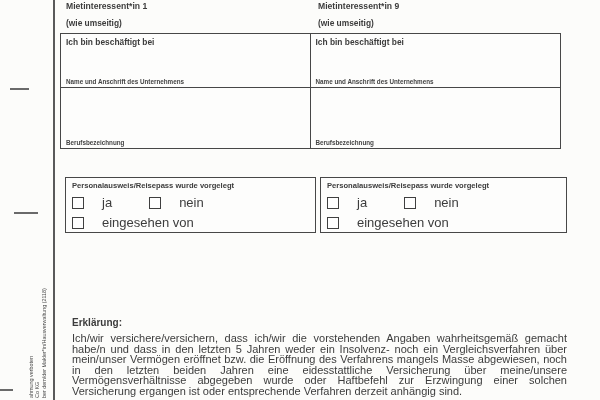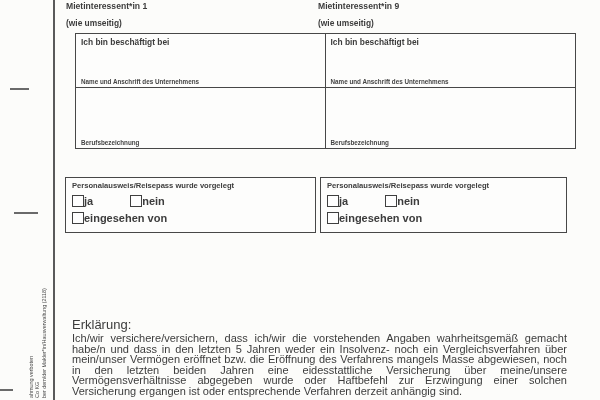--- a/index.html
+++ b/index.html
@@ -25,45 +25,45 @@
     transform:rotate(-90deg);transform-origin:0 0;
     font-size:5.4px;line-height:6.3px;color:#4a4a4a;white-space:nowrap;
   }
   
   .col-head{position:absolute;top:1px;}
   .col-head.c1{left:66px;} .col-head.c2{left:318px;}
   .col-title{font-size:8.6px;font-weight:bold;}
   .col-sub{font-size:8.4px;font-weight:bold;margin-top:7px;}
   
   .emp-grid{
-    position:absolute;left:75px;top:33px;width:501px;height:116px;
+    position:absolute;left:60px;top:33px;width:501px;height:116px;
     border:1.7px solid #474747;box-sizing:border-box;
     display:grid;grid-template-columns:1fr 1fr;grid-template-rows:54px 1fr;
     background:#fdfdfc;
   }
   .cell{position:relative;padding:3px 5px;box-sizing:border-box;}
   .cell.bR{border-right:1.3px solid #474747;}
   .cell.bB{border-bottom:1.3px solid #474747;}
   .emp-label{font-size:8.4px;font-weight:bold;}
   .caption{position:absolute;left:5px;bottom:2px;font-size:6.3px;font-weight:bold;color:#444;}
   
   .idbox{
     position:absolute;top:177px;height:56px;border:1.7px solid #474747;
     box-sizing:border-box;padding:3px 6px;background:#fdfdfc;
   }
   .idbox.b1{left:65px;width:251px;}
   .idbox.b2{left:320px;width:247px;}
   .id-label{font-size:7.6px;font-weight:600;}
   .cb-row{display:flex;align-items:center;margin-top:5px;}
   .cb{width:10px;height:10px;border:1.4px solid #3f3f3f;background:#fefefe;display:inline-block;flex:0 0 auto;}
-  .cb-lab{font-size:11px;margin-left:0;font-weight:bold;}
+  .cb-lab{font-size:13px;margin-left:18px;}
   .cb-group{display:flex;align-items:center;}
   .cb-group.g2{margin-left:37px;}
   
-  .decl-head{position:absolute;left:72px;top:317px;font-size:13px;font-weight:400;}
+  .decl-head{position:absolute;left:72px;top:317px;font-size:10px;font-weight:700;}
   .decl-body{position:absolute;left:72px;top:333px;width:495px;font-size:11px;line-height:10.6px;text-align:justify;}
   .notice{position:absolute;left:72px;top:389px;width:495px;font-size:7.9px;line-height:10.6px;
     text-align:justify;text-align-last:justify;}
 </style>
 </head>
 <body>
 
 <div class="scan">
 
   <div class="vrule"></div>

